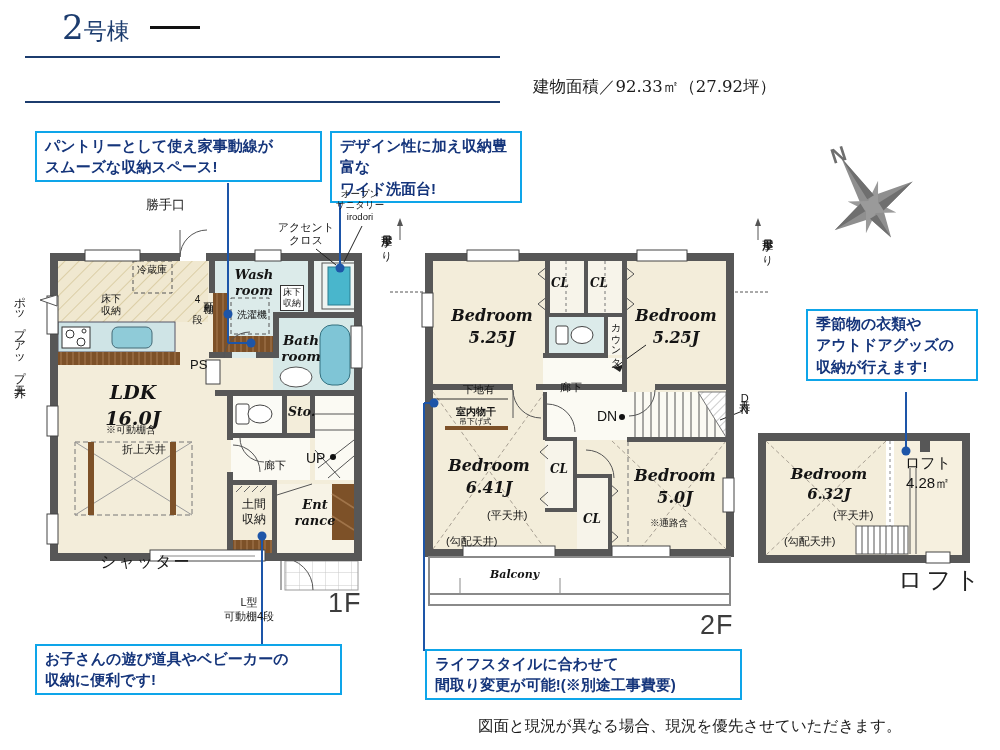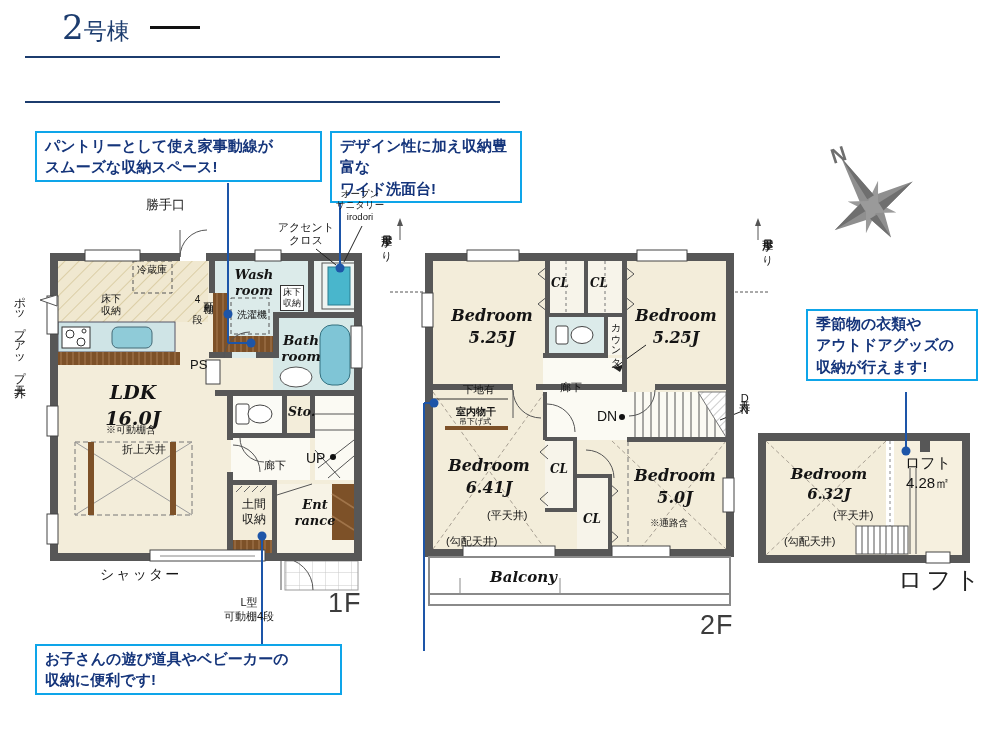--- a/index.html
+++ b/index.html
@@ -273,28 +273,30 @@
         <circle cx="262" cy="536" r="4.5"></circle>
       <circle cx="434" cy="403" r="4.5"></circle>
         <circle cx="906" cy="451" r="4.5"></circle>
     </g>
   </svg>
 
   <div class="lbl navy serif" style="left:62px;top:6px;font-size:23px;"><span style="font-size:34px;">2</span><span>号棟</span></div>
   <div style="position:absolute;left:150px;top:26px;width:50px;height:3px;background:#111;"></div>
   <div class="rule" style="left:25px;top:56px;width:475px;"></div>
   <div class="rule" style="left:25px;top:101px;width:475px;"></div>
-  <div class="lbl serif" style="left:533px;top:46px;font-size:16.5px;line-height:27px;color:#1a1a1a;"><br></div>
+  <div class="lbl serif" style="left:533px;top:46px;font-size:16.5px;line-height:27px;color:#1a1a1a;"><br><span>建物面積／92.33㎡（27.92坪）</span></div>
 
   <div class="callout" style="left:35px;top:131px;width:267px;">パントリーとして使え家事動線が
 スムーズな収納スペース!</div>
   <div class="callout" style="left:330px;top:131px;width:172px;">デザイン性に加え収納豊富な
 ワイド洗面台!</div>
   <div class="callout" style="left:35px;top:644px;width:287px;">お子さんの遊び道具やベビーカーの
 収納に便利です!</div>
+  <div class="callout" style="left:425px;top:649px;width:297px;">ライフスタイルに合わせて
+間取り変更が可能!(※別途工事費要)</div>
   <div class="callout" style="left:806px;top:309px;width:152px;">季節物の衣類や
 アウトドアグッズの
 収納が行えます!</div>
 
   <div class="lbl" style="left:146px;top:197px;font-size:13px;">勝手口</div>
   <div class="lbl ctr" style="left:325px;top:188px;width:70px;font-size:9.5px;line-height:1.2;">オープン
 サニタリー
 irodori</div>
   <div class="lbl ctr" style="left:275px;top:221px;width:62px;font-size:11px;line-height:1.2;">アクセント
 クロス</div>
@@ -316,21 +318,21 @@
   <div class="lbl" style="left:237px;top:309px;font-size:10px;">洗濯機</div>
   <div class="lbl rm" style="left:280px;top:332px;width:42px;font-size:13.5px;line-height:1.2;">Bath
 room</div>
   <div class="lbl rm" style="left:288px;top:404px;font-size:12.5px;">Sto.</div>
   <div class="lbl" style="left:264px;top:459px;font-size:11px;">廊下</div>
   <div class="lbl" style="left:306px;top:450px;font-size:14px;">UP</div>
   <div class="lbl ctr" style="left:236px;top:497px;width:36px;font-size:12px;line-height:1.25;">土間
 収納</div>
   <div class="lbl rm" style="left:286px;top:497px;width:58px;font-size:13px;line-height:1.2;font-style:italic;">Ent
 rance</div>
-  <div class="lbl" style="left:100px;top:566px;font-size:14px;letter-spacing:2px;">シャッター</div>
+  <div class="lbl" style="left:100px;top:552px;font-size:16px;letter-spacing:2px;">シャッター</div>
   <div class="lbl ctr" style="left:214px;top:596px;width:70px;font-size:11px;line-height:1.25;">L型
 可動棚4段</div>
   <div class="fl" style="left:328px;top:588px;">1F</div>
 
   <div class="lbl vert" style="left:379px;top:226px;height:80px;font-size:11px;">母屋下がり</div>
   <div class="lbl vert" style="left:760px;top:230px;height:80px;font-size:11px;">母屋下がり</div>
   <div class="lbl rm" style="left:447px;top:305px;width:90px;font-size:16px;line-height:1.35;">Bedroom
 5.25J</div>
   <div class="lbl rm" style="left:631px;top:305px;width:90px;font-size:16px;line-height:1.35;">Bedroom
 5.25J</div>
@@ -345,26 +347,27 @@
   <div class="lbl" style="left:459px;top:417px;font-size:8px;">吊下げ式</div>
   <div class="lbl rm" style="left:444px;top:455px;width:90px;font-size:16px;line-height:1.35;">Bedroom
 6.41J</div>
   <div class="lbl" style="left:487px;top:509px;font-size:11px;">(平天井)</div>
   <div class="lbl" style="left:446px;top:535px;font-size:11px;">(勾配天井)</div>
   <div class="lbl rm" style="left:550px;top:462px;font-size:12px;">CL</div>
   <div class="lbl rm" style="left:583px;top:512px;font-size:12px;">CL</div>
   <div class="lbl rm" style="left:630px;top:465px;width:90px;font-size:16px;line-height:1.35;">Bedroom
 5.0J</div>
   <div class="lbl" style="left:650px;top:517px;font-size:9.5px;">※通路含</div>
-  <div class="lbl rm" style="left:490px;top:568px;font-size:15px;">Balcony</div>
+  <div class="lbl rm" style="left:490px;top:568px;font-size:11px;">Balcony</div>
   <div class="fl" style="left:700px;top:610px;">2F</div>
 
   <div class="lbl rm" style="left:788px;top:464px;width:82px;font-size:15px;line-height:1.35;">Bedroom
 6.32J</div>
   <div class="lbl" style="left:833px;top:509px;font-size:11px;">(平天井)</div>
   <div class="lbl" style="left:784px;top:535px;font-size:11px;">(勾配天井)</div>
   <div class="lbl ctr" style="left:896px;top:453px;width:64px;font-size:15px;line-height:1.3;">ロフト
 4.28㎡</div>
   <div class="lbl" style="left:898px;top:565px;font-size:24px;letter-spacing:4px;color:#222;">ロフト</div>
 
   <div class="lbl" style="left:831px;top:142px;font-size:21px;font-weight:700;color:#6e6e6e;transform:rotate(-18deg);">N</div>
+  <div class="lbl" style="left:478px;top:716px;font-size:15.5px;color:#1a1a1a;">図面と現況が異なる場合、現況を優先させていただきます。</div>
 
 </div>
 
 </body></html>

